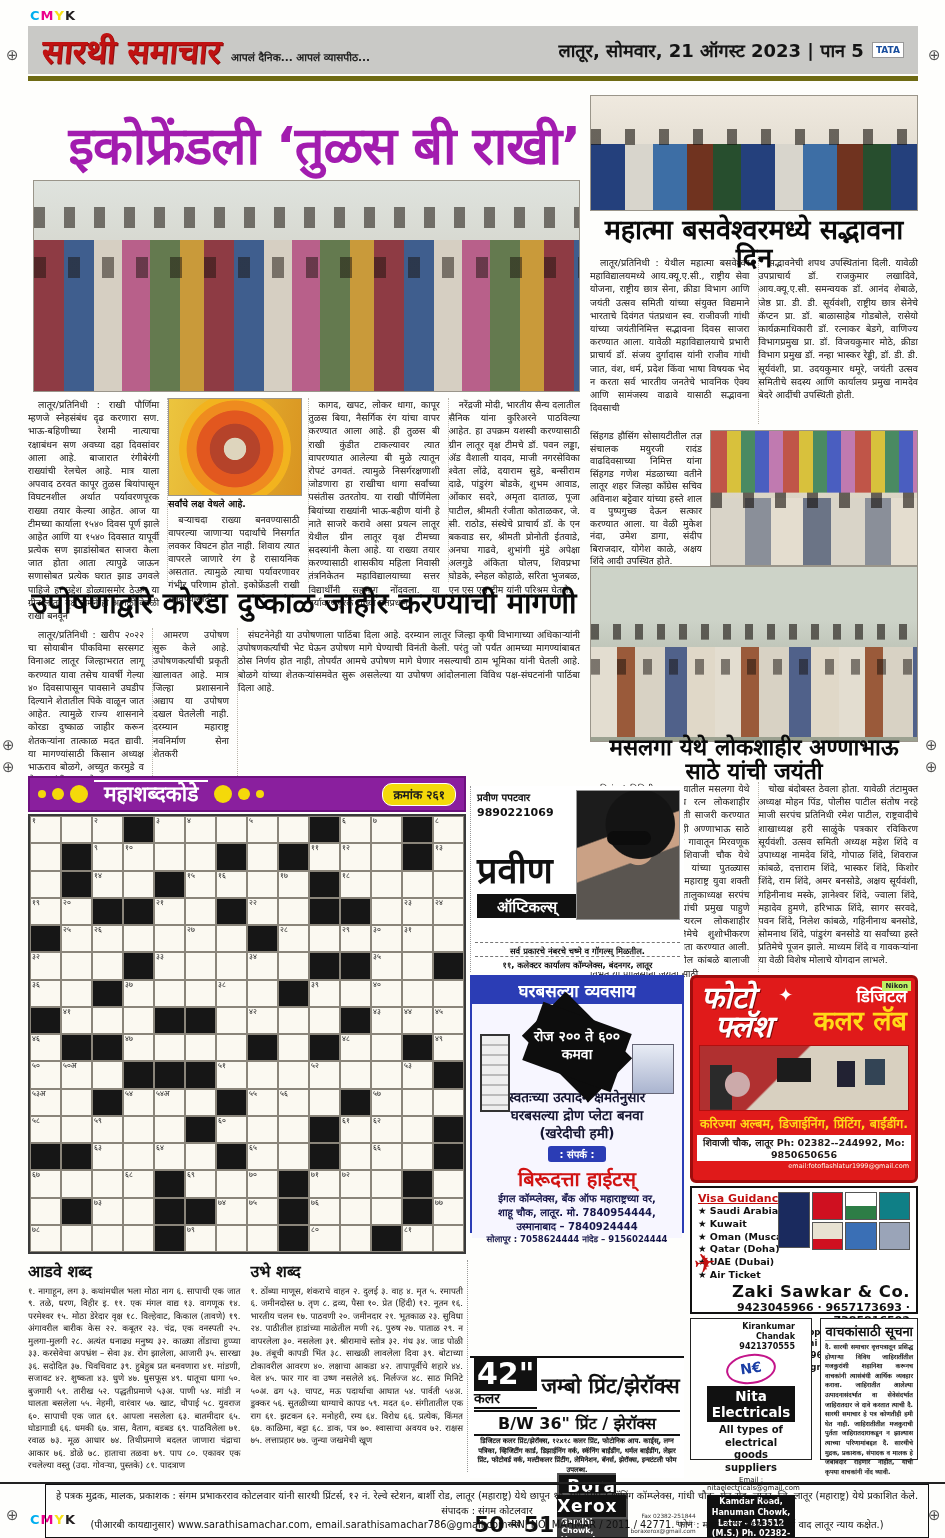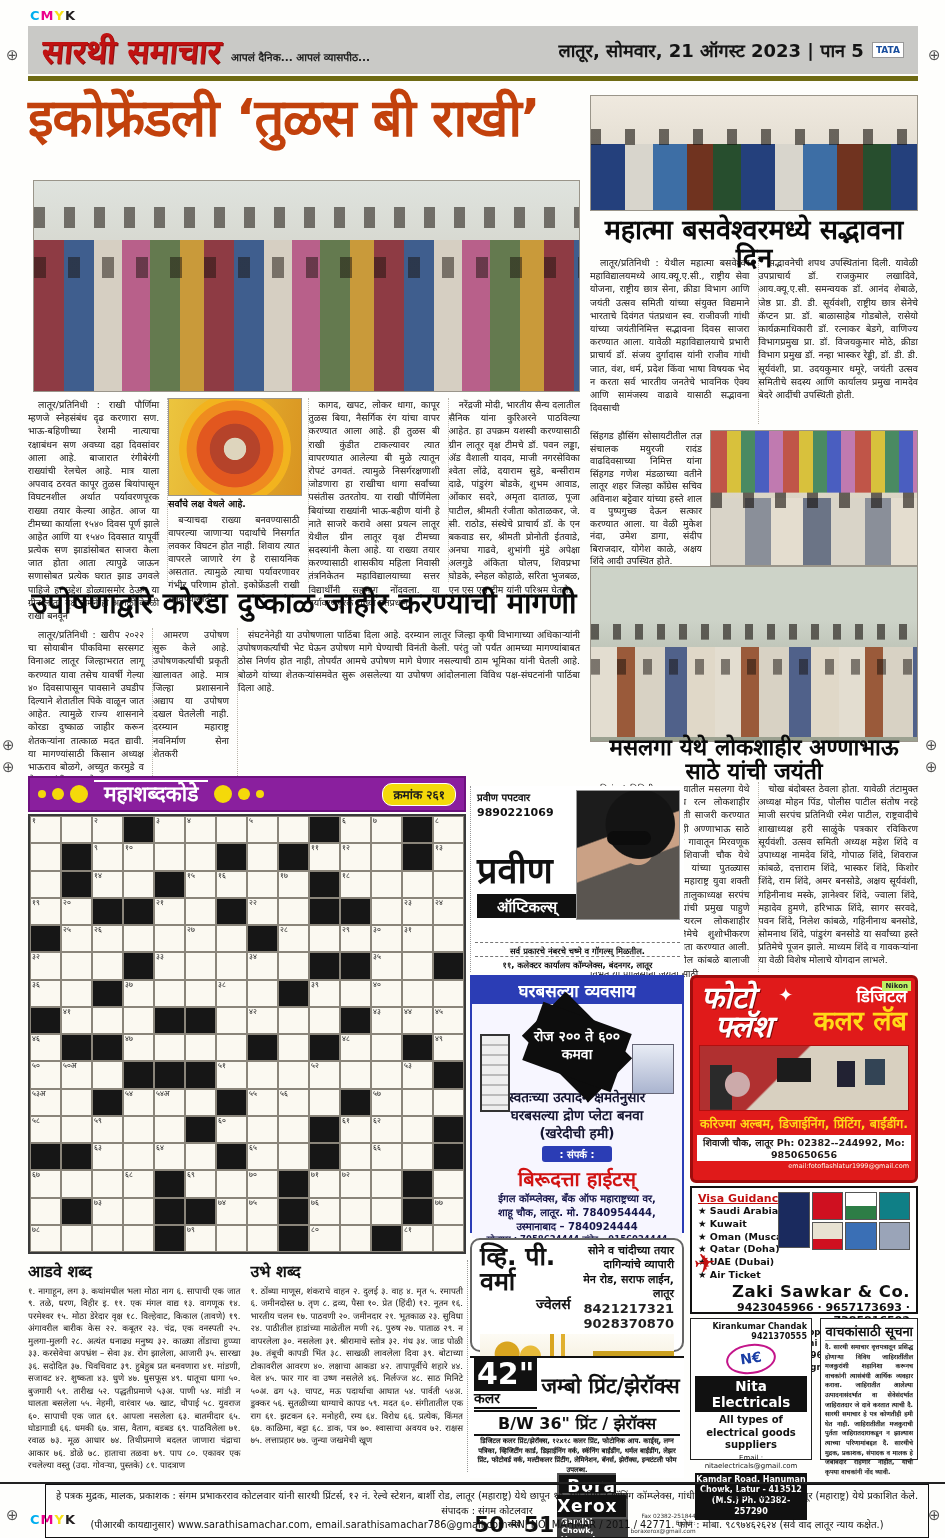--- a/index.html
+++ b/index.html
@@ -11,21 +11,21 @@
   .cmyk .c{color:#00aeef}.cmyk .m{color:#ec008c}.cmyk .y{color:#f7e017}.cmyk .k{color:#231f20}
   .regmark{color:#555;font-size:15px;line-height:1;}
   
   .masthead{background:#c9c9c6;display:flex;align-items:center;padding:0 14px;}
   .mast-title{color:#c01212;font-weight:800;font-size:33px;transform:skewX(-5deg);text-shadow:1px 1px 0 #8a0d0d;white-space:nowrap;}
   .mast-tag{font-size:10.5px;font-weight:bold;color:#222;margin-left:10px;margin-top:14px;white-space:nowrap;}
   .mast-date{margin-left:auto;font-size:18px;font-weight:800;color:#141414;white-space:nowrap;}
   .mast-corner{margin-left:8px;font-size:9px;font-weight:bold;color:#1a4e9d;border:1px solid #999;background:#fff;padding:2px 3px;}
   .olive-rule{background:#6f6b14;}
   
-  .headline-xl{font-size:52px;font-weight:800;letter-spacing:-1px;text-align:left;line-height:1.0;color:#c2410c;}
+  .headline-xl{font-size:52px;font-weight:800;letter-spacing:-1px;text-align:right;line-height:1.0;color:#a21caf;margin-top:28px;}
   .headline-lg{font-size:27px;font-weight:800;text-align:center;line-height:1.05;color:#0a0a0a;}
   .headline-md{font-size:29px;font-weight:800;text-align:center;line-height:1.05;color:#0a0a0a;}
   .headline-sm{font-size:22.5px;font-weight:800;text-align:center;line-height:1.05;color:#0a0a0a;}
   
   .cols{display:flex;gap:8px;}
   .coltxt{font-size:9.3px;line-height:1.42;text-align:justify;color:#171413;}
   .coltxt p{margin:0;text-indent:10px;}
   .capt{font-size:9.3px;line-height:1.35;font-weight:bold;color:#15120f;text-align:justify;}
   .vline{border-left:1px dotted #b9b4aa;}
   .hline{background:#222;}
@@ -87,21 +87,21 @@
   .gb{border:2.5px solid #2b3db5;}
   .gb-head{background:#2b3db5;color:#fff;font-size:17px;font-weight:800;text-align:center;padding:2px 0;}
   .gb-body{position:relative;padding:4px 6px;background:#f7f6ff;}
   .gb-burst{position:relative;width:118px;height:74px;margin:2px auto 4px auto;}
   .gb-burst::before,.gb-burst::after{content:"";position:absolute;inset:6px 12px;background:#0d0d0d;transform:rotate(45deg);}
   .gb-burst::after{transform:rotate(20deg);}
   .gb-burst-text{position:relative;z-index:2;display:block;text-align:center;color:#fff;font-size:14px;font-weight:800;padding-top:18px;line-height:1.25;}
   .gb-machine{position:absolute;left:8px;top:30px;width:26px;height:74px;border:2px solid #333;background:repeating-linear-gradient(#eee 0 8px,#bbb 8px 10px);}
   .gb-plates{position:absolute;right:8px;top:40px;width:40px;height:48px;border:1px solid #667;background:linear-gradient(#e8ecf5,#aab4cf);}
   .gb-line{font-size:13.5px;font-weight:800;text-align:center;color:#141430;line-height:1.35;}
-  .gb-contact{display:block;width:70px;margin:3px auto;background:#2b3db5;color:#fff;font-size:10px;font-weight:bold;text-align:center;border-radius:3px;padding:1px 0;}
+  .gb-contact{display:block;width:58px;margin:3px auto;background:#2b3db5;color:#fff;font-size:10px;font-weight:bold;text-align:center;border-radius:3px;padding:1px 0;}
   .gb-brand{color:#d11313;font-size:20px;font-weight:800;text-align:center;}
   .gb-addr{font-size:10px;font-weight:bold;text-align:center;color:#16164a;line-height:1.4;}
   
   .pf{background:#e01a1a;border:3px solid #9e0d0d;border-radius:6px;color:#fff;overflow:hidden;}
   .pf-title1{font-size:30px;font-weight:800;font-style:italic;text-shadow:1px 1px 0 #7a0808;line-height:.95;}
   .pf-title3{font-size:17px;font-weight:800;color:#fff;}
   .pf-title4{font-size:27px;font-weight:800;color:#ffd918;line-height:1;}
   .pf-spark{color:#fff;font-size:18px;}
   .pf-brand{position:absolute;right:4px;top:3px;background:#bef264;color:#222;font-size:7px;font-weight:bold;padding:1px 3px;}
   .pf-montage{height:64px;margin:4px 6px;background:
@@ -146,21 +146,21 @@
   .bx-kalar{font-size:14px;font-weight:800;border-bottom:2px solid #111;}
   .bx-jumbo{font-size:21px;font-weight:800;}
   .bx-bw{font-size:16px;font-weight:800;text-align:center;border-top:2px solid #111;border-bottom:2px solid #111;margin:1px 0;}
   .bx-srv{font-size:6.8px;font-weight:bold;text-align:center;line-height:1.4;}
   .bx-50{font-size:22px;font-weight:800;}
   .bx-passport{font-size:7.5px;font-weight:bold;}
   .bx-brand{background:#111;color:#fff;font-size:17px;font-weight:800;padding:1px 8px;letter-spacing:1px;border:2px solid #555;}
   .bx-addr{background:#3a3a3a;color:#fff;font-size:7.8px;font-weight:bold;padding:1px 4px;}
   .bx-mail{font-size:5.8px;color:#333;text-align:right;line-height:1.3;}
   
-  .nt{border:1.5px solid #222;padding:3px 4px;text-align:center;}
+  .nt{border:1.5px solid #222;padding:3px 16px;text-align:center;}
   .nt-contact{font-size:8px;font-weight:bold;text-align:right;line-height:1.25;}
   .nt-logo{width:46px;height:26px;margin:2px auto;border:2px solid #c3158a;border-radius:50%;color:#1a3ea5;font-size:14px;font-weight:800;line-height:24px;transform:rotate(-8deg);}
   .nt-name{background:#111;color:#fff;font-size:13.5px;font-weight:bold;padding:2px 0;}
   .nt-desc{font-size:10px;font-weight:bold;line-height:1.25;margin-top:2px;}
   .nt-email{font-size:7px;margin-top:2px;}
   .nt-addr{background:#111;color:#fff;font-size:8px;font-weight:bold;line-height:1.35;margin-top:3px;padding:2px 1px;}
   
   .sn{border:1.5px solid #222;padding:3px 4px;}
   .sn-title{font-size:13px;font-weight:800;text-align:right;border-bottom:1px solid #999;margin-bottom:2px;}
   .sn-body{font-size:6.4px;line-height:1.5;text-align:justify;font-weight:bold;color:#222;}
@@ -738,36 +738,20 @@
       <div class="zk-tile zk-t6"></div>
       <div class="zk-tile zk-t7"></div>
     </div>
     <span class="zk-plane">✈</span>
     <div class="zk-name">Zaki Sawkar &amp; Co.</div>
     <div class="zk-phones">9423045966 · 9657173693 · 7385816592</div>
     <div class="zk-addr">K.K. Pan Shop, Opp. Hero Motor Showroom, Barshi Road, Latur.</div>
     <div class="zk-addr">Ph: 02382-259966 :Email : zakisawkar@gmail.com</div>
   </div>
 
-  <div class="abs ad vm" style="left:470px;top:1238px;width:214px;height:114px;">
-    <div style="display:flex;">
-      <div>
-        <div class="vm-name">व्हि. पी. वर्मा</div>
-        <div class="vm-sub">ज्वेलर्स</div>
-      </div>
-      <div style="margin-left:auto;">
-        <div class="vm-desc">सोने व चांदीच्या तयार</div>
-        <div class="vm-desc">दागिन्यांचे व्यापारी</div>
-        <div class="vm-desc" style="font-weight:bold;">मेन रोड, सराफ लाईन, लातूर</div>
-        <div class="vm-phone">8421217321</div>
-        <div class="vm-phone">9028370870</div>
-      </div>
-    </div>
-    <div class="vm-gold"></div>
-  </div>
 
   <div class="abs ad bx" style="left:470px;top:1356px;width:214px;height:122px;">
     <div style="display:flex;align-items:center;gap:4px;">
       <div>
         <span class="bx-42">42"</span>
         <div class="bx-kalar">कलर</div>
       </div>
       <div class="bx-jumbo">जम्बो प्रिंट/झेरॉक्स</div>
     </div>
     <div class="bx-bw">B/W 36" प्रिंट / झेरॉक्स</div>

